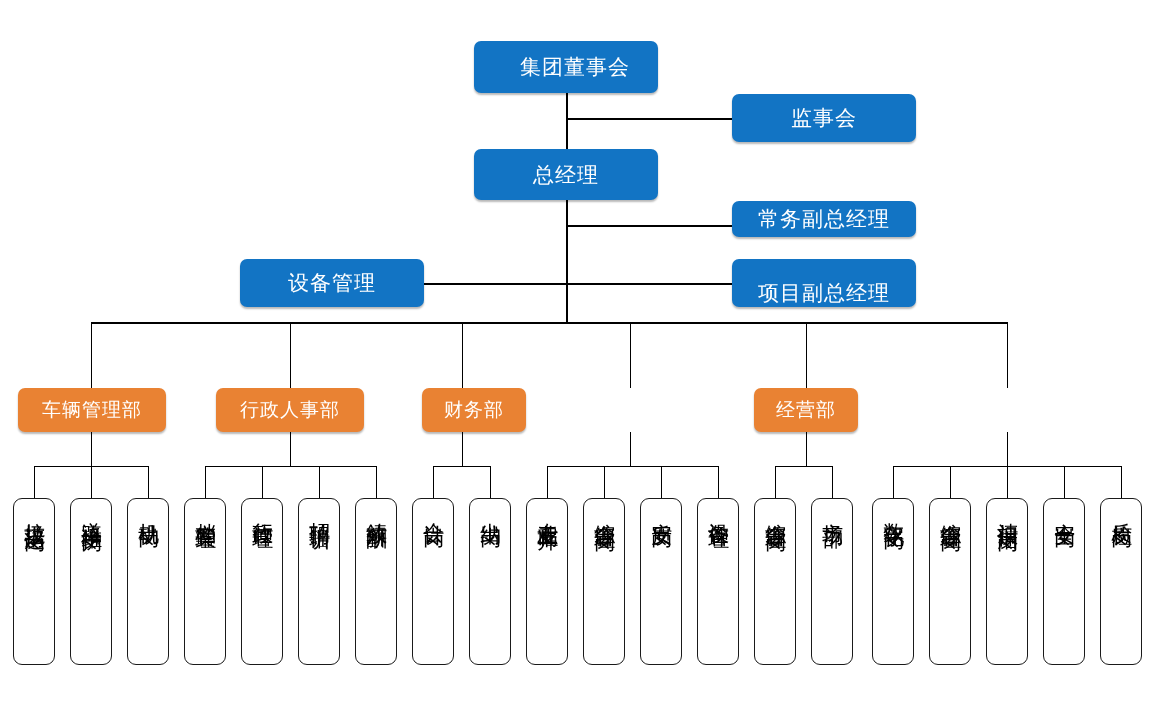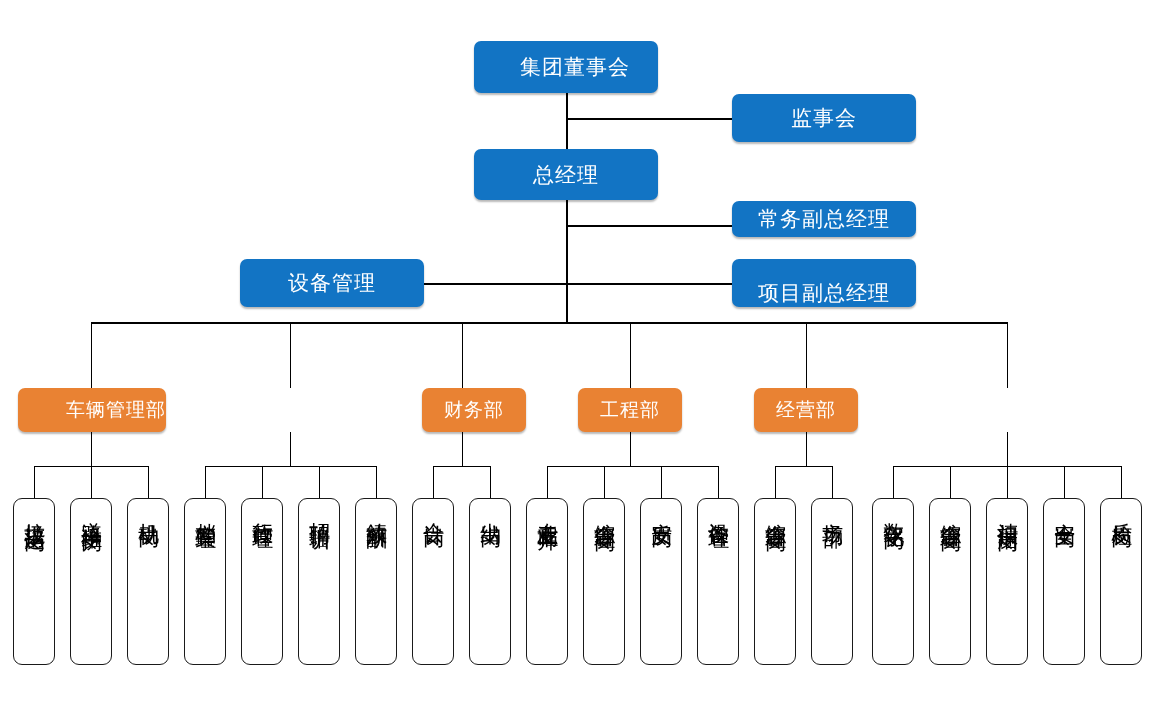--- a/index.html
+++ b/index.html
@@ -112,50 +112,50 @@
 
   <div class="line line-h" style="left:424px; top:283px; width:143px; height:1.5px;"></div>
 
   <div class="node node-blue" style="left:240px; top:259px; width:184px; height:48px;">
     <span>设备管理</span>
   </div>
 
   <div class="line line-bus" style="left:91px; top:322px; width:917px;"></div>
 
   <div class="line line-v" style="left:91px; top:322px; height:66px;"></div>
-  <div class="node node-orange" style="left:18px; top:388px; width:148px; height:44px;justify-content:flex-end;">
+  <div class="node node-orange" style="left:18px; top:388px; width:148px; height:44px;">
     <span>车辆管理部</span>
   </div>
   <div class="line line-v" style="left:91px; top:432px; height:34px;"></div>
   <div class="line line-h" style="left:34px; top:466px; width:115px;"></div>
   <div class="line line-v" style="left:34px; top:466px; height:32px;"></div>
   <div class="line line-v" style="left:91px; top:466px; height:32px;"></div>
   <div class="line line-v" style="left:148px; top:466px; height:32px;"></div>
 
   <div class="line line-v" style="left:290px; top:322px; height:66px;"></div>
+  <div class="node node-orange" style="left:216px; top:388px; width:148px; height:44px;">
+    <span>行政人事部</span>
+  </div>
   <div class="line line-v" style="left:290px; top:432px; height:34px;"></div>
   <div class="line line-h" style="left:205px; top:466px; width:171px;"></div>
   <div class="line line-v" style="left:205px; top:466px; height:32px;"></div>
   <div class="line line-v" style="left:262px; top:466px; height:32px;"></div>
   <div class="line line-v" style="left:319px; top:466px; height:32px;"></div>
   <div class="line line-v" style="left:376px; top:466px; height:32px;"></div>
 
   <div class="line line-v" style="left:462px; top:322px; height:66px;"></div>
   <div class="node node-orange" style="left:422px; top:388px; width:104px; height:44px;">
     <span>财务部</span>
   </div>
   <div class="line line-v" style="left:462px; top:432px; height:34px;"></div>
   <div class="line line-h" style="left:433px; top:466px; width:58px;"></div>
   <div class="line line-v" style="left:433px; top:466px; height:32px;"></div>
   <div class="line line-v" style="left:490px; top:466px; height:32px;"></div>
 
   <div class="line line-v" style="left:630px; top:322px; height:66px;"></div>
-  <div class="node node-orange" style="left:578px; top:388px; width:104px; height:44px;">
-    <span>工程部</span>
-  </div>
   <div class="line line-v" style="left:630px; top:432px; height:34px;"></div>
   <div class="line line-h" style="left:547px; top:466px; width:171px;"></div>
   <div class="line line-v" style="left:547px; top:466px; height:32px;"></div>
   <div class="line line-v" style="left:604px; top:466px; height:32px;"></div>
   <div class="line line-v" style="left:661px; top:466px; height:32px;"></div>
   <div class="line line-v" style="left:718px; top:466px; height:32px;"></div>
 
   <div class="line line-v" style="left:806px; top:322px; height:66px;"></div>
   <div class="node node-orange" style="left:754px; top:388px; width:104px; height:44px;">
     <span>经营部</span>

